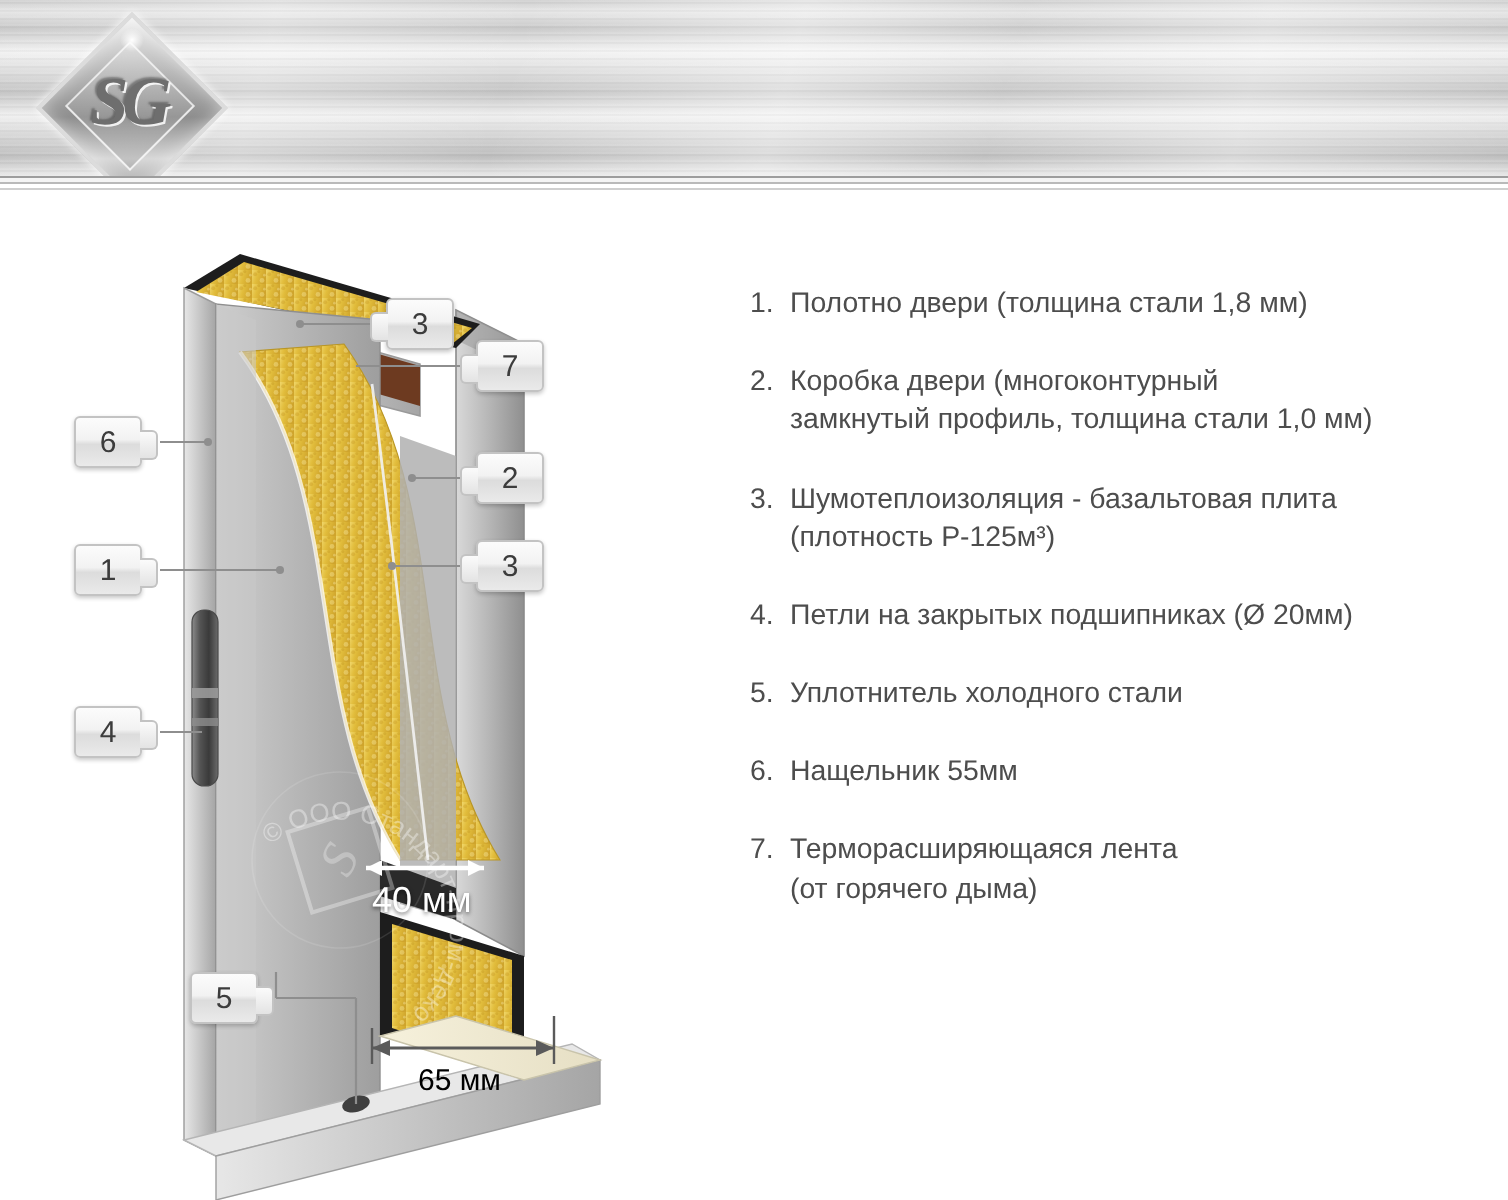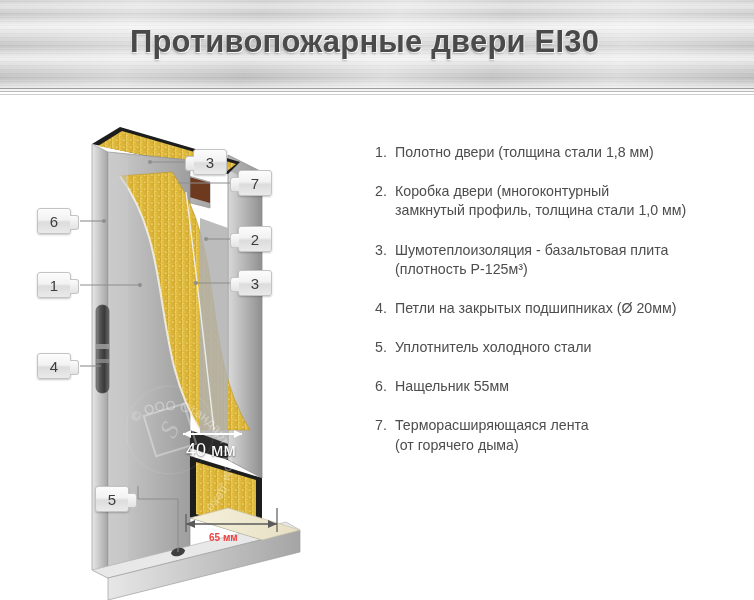--- a/index.html
+++ b/index.html
@@ -205,39 +205,44 @@
     border-radius: 3px 0 0 3px;
   }
 
   .dim-label {
     position: absolute;
     font-size: 18px;
     font-weight: normal;
     white-space: nowrap;
   }
   .dim-label.light { color: #ffffff; text-shadow: 0 1px 2px rgba(0,0,0,0.55); }
-  .dim-label.dark  { color: #ef4444; font-weight: bold; font-size: 10px; }
+  .dim-label.dark  { color: #000000; font-weight: normal; font-size: 15px; }
 
   .watermark {
     position: absolute;
     left: 95px; top: 290px;
     width: 150px; height: 150px;
     pointer-events: none;
     opacity: 0.38;
   }
 </style>
 </head>
 <body>
 
 <div class="header">
   <div class="header-sheen"></div>
   <div class="header-grain"></div>
 
-
-  <div class="header-title">Противопожарные двери EI30</div>
+  <div class="logo">
+    <div class="rhomb"></div>
+    <div class="rhomb-inner"></div>
+    <div class="mono">SG</div>
+    <div class="spark"></div>
+  </div>
+
   <div class="header-stripes"></div>
 </div>
 
 <div class="legend">
   <div class="legend-item">
     <span class="legend-num">1.</span>
     <span class="legend-text">Полотно двери (толщина стали 1,8 мм)</span>
   </div>
   <div class="legend-item">
     <span class="legend-num">2.</span>

